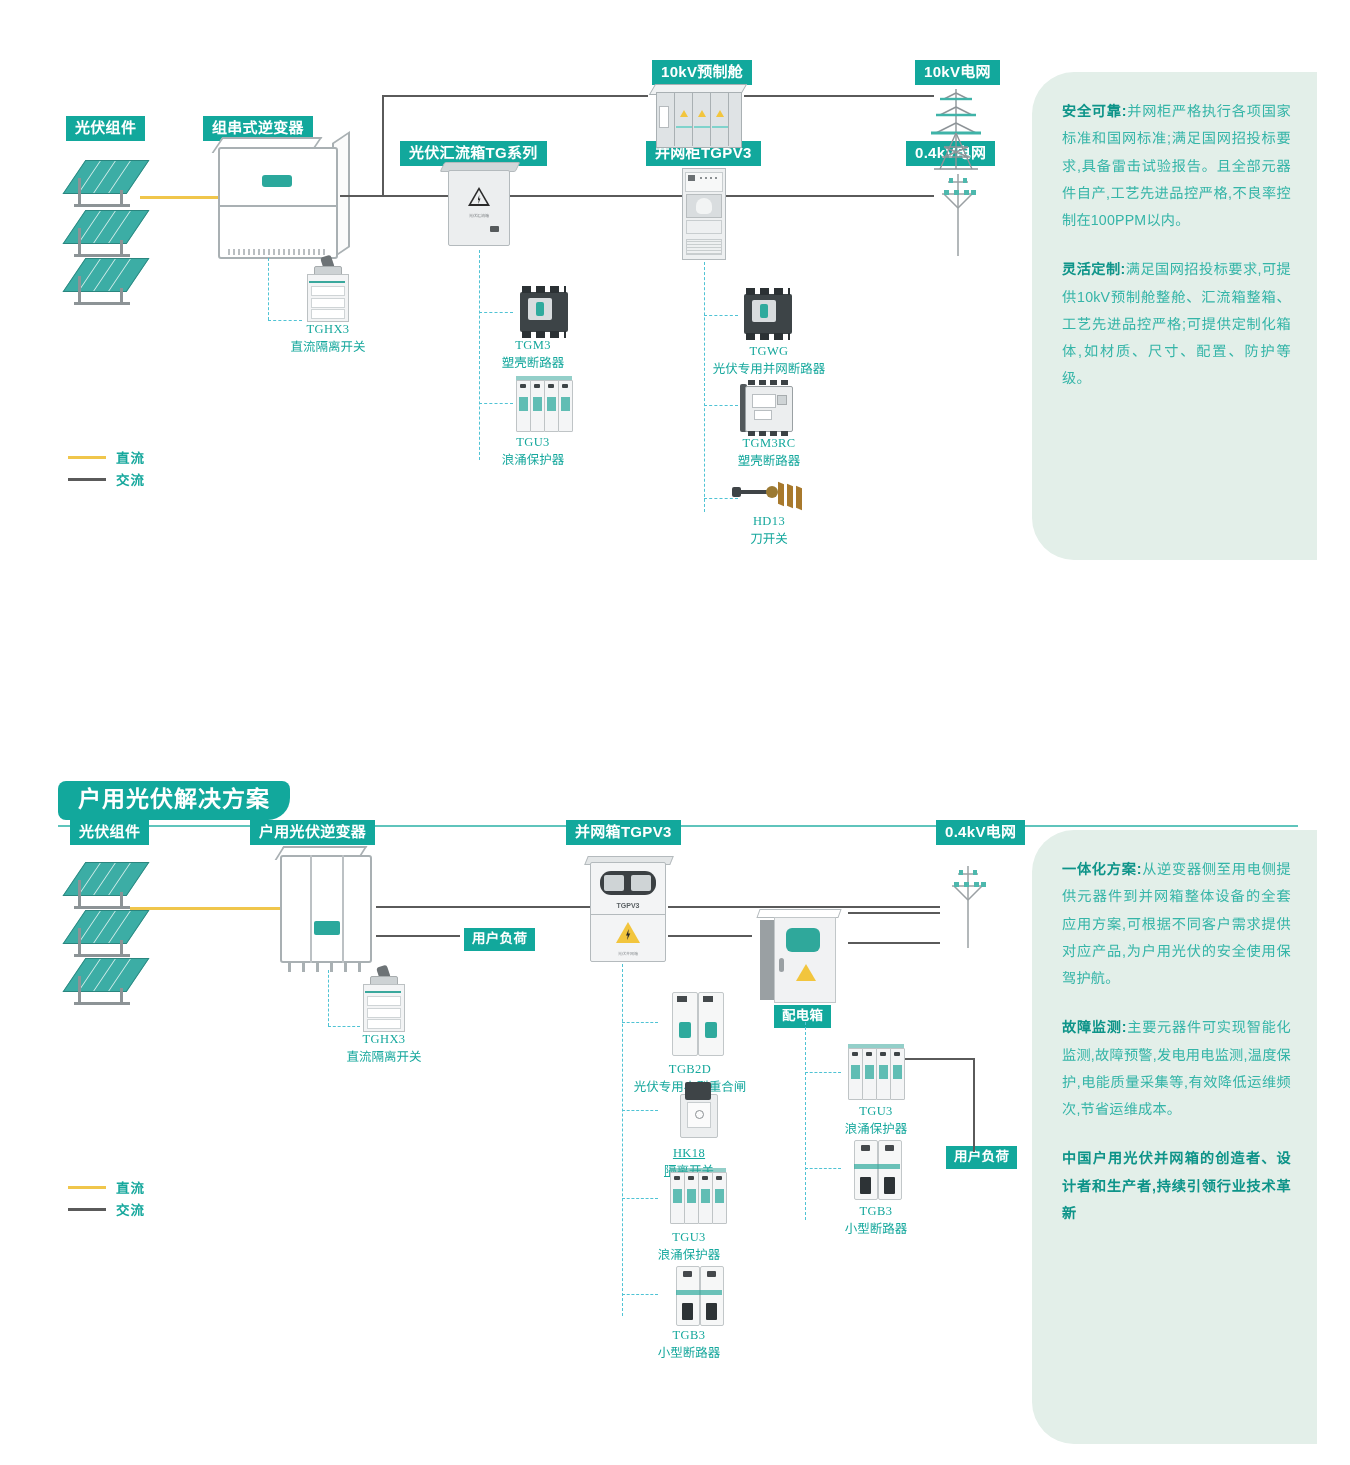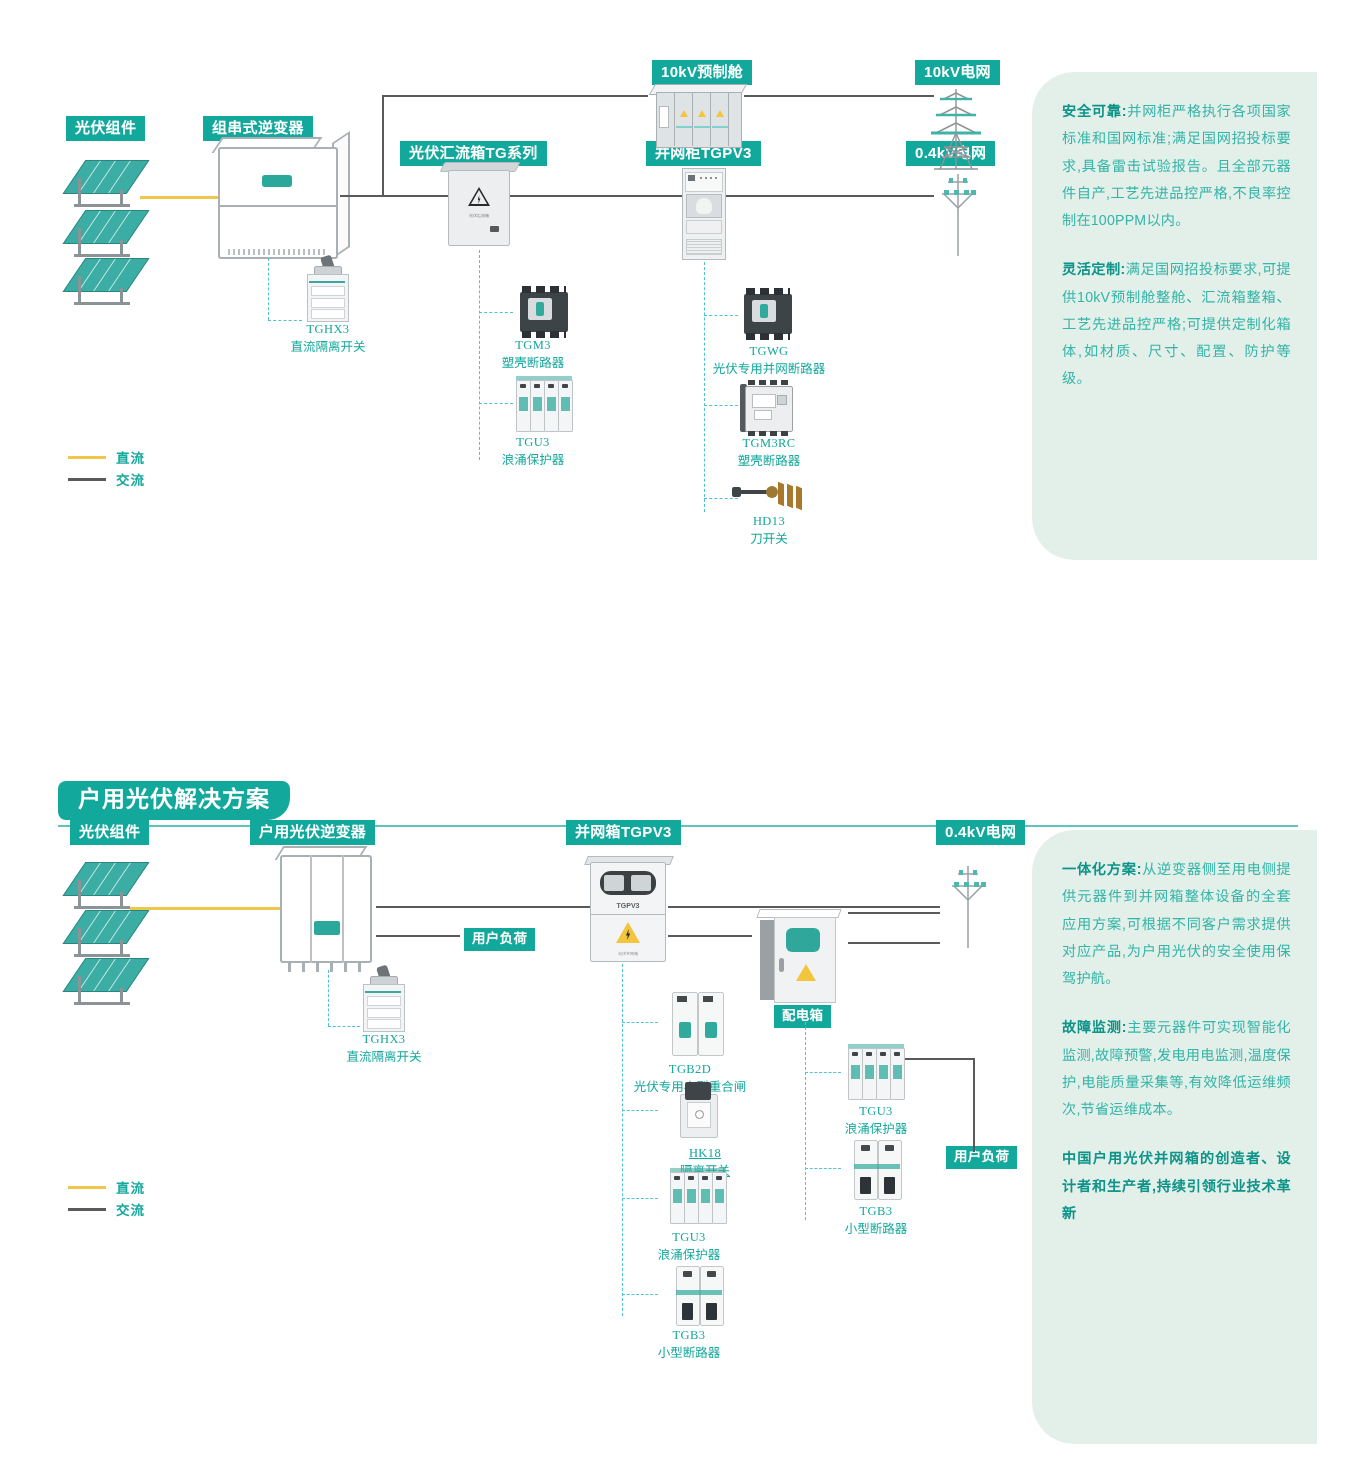--- a/index.html
+++ b/index.html
@@ -677,21 +677,21 @@
     <span class="code">TGB2D</span>
     <span class="desc">光伏专用小型重合闸</span>
   </div>
 
   <div class="hk" style="left:676px; top:362px;">
     <div class="b"></div>
       <div class="hood"></div>
       <div class="win"></div>
       <div class="dot"></div>
   </div>
-  <div class="cap" style="left:634px; top:424px; width:142px;text-decoration:underline;">
+  <div class="cap" style="left:618px; top:424px; width:142px;text-decoration:underline;">
     <span class="code">HK18</span>
     <span class="desc">隔离开关</span>
   </div>
 
   <div class="spd" style="left:670px; top:452px;">
     <div class="cap"></div>
     <div class="m" style="left:0"></div>
       <div class="m" style="left:14px"></div>
     <div class="m" style="left:28px"></div>
       <div class="m" style="left:42px"></div>

